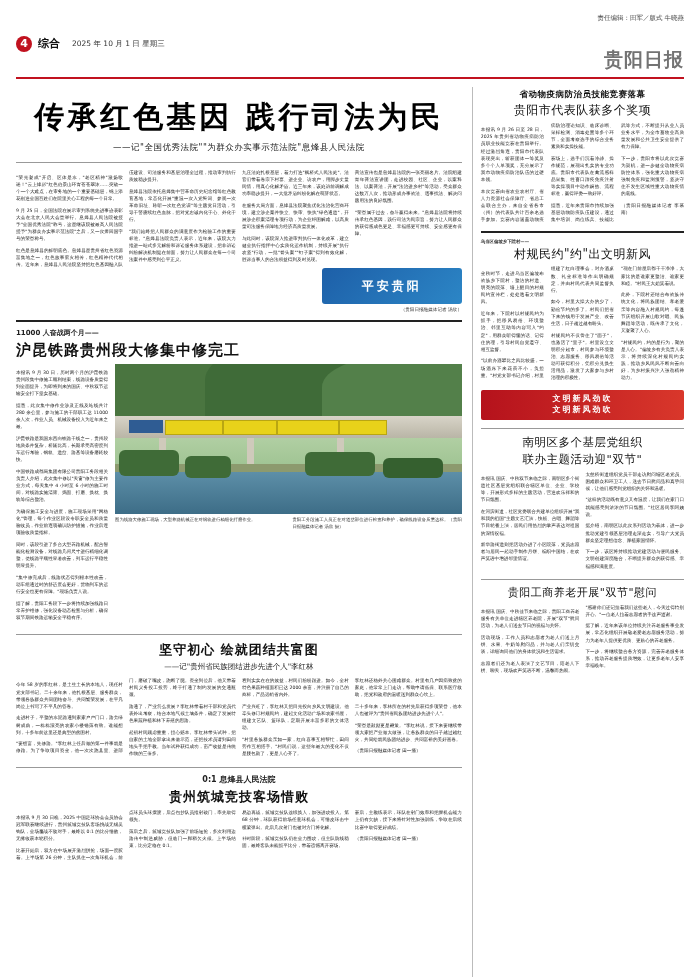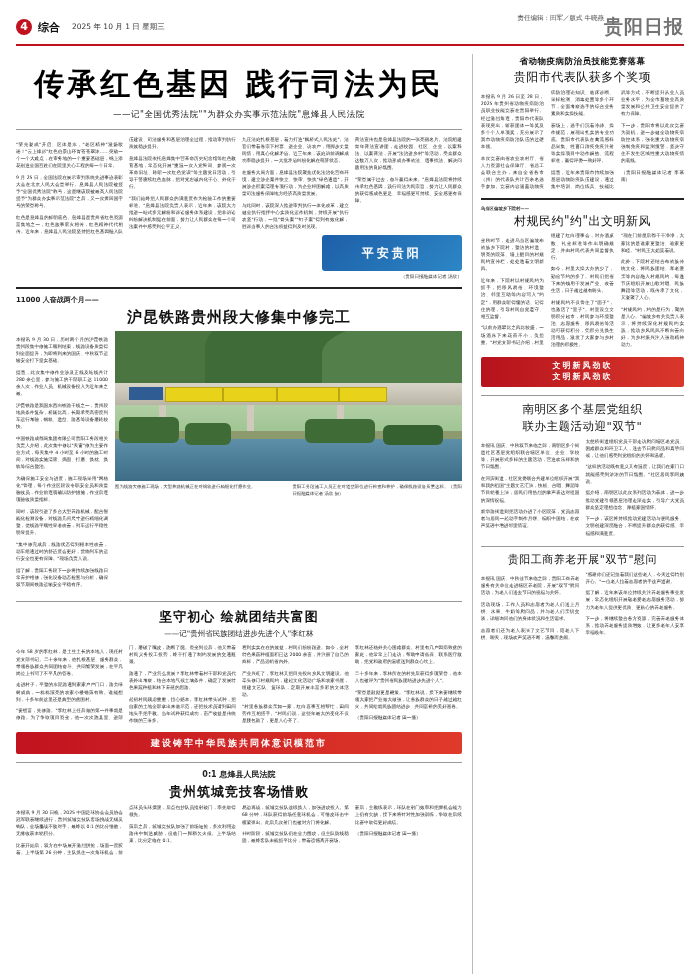--- a/index.html
+++ b/index.html
@@ -11,21 +11,21 @@
     overflow:hidden;
   }
   .page{position:relative;width:700px;height:977px;box-sizing:border-box;padding:14px 16px 10px 16px;}
 
   
   .masthead{display:flex;align-items:center;justify-content:space-between;border-bottom:2px solid #c1121f;padding-bottom:4px;}
   .mh-left{display:flex;align-items:center;gap:6px;}
   .pagenum{width:16px;height:16px;border-radius:50%;background:#c1121f;color:#fff;font-size:11px;line-height:16px;text-align:center;font-weight:bold;}
   .section-name{font-size:11px;font-weight:bold;color:#111;}
   .mh-date{font-size:7.5px;color:#333;margin-left:6px;}
-  .mh-right{display:flex;align-items:flex-start;gap:0;}
+  .mh-right{display:flex;align-items:flex-end;gap:24px;flex-direction:column;}
   .mh-editors{font-size:6.5px;color:#444;}
   .paper-logo{font-size:19px;font-weight:bold;color:#737373;letter-spacing:1px;font-family:"DejaVu Serif","Liberation Serif",serif;}
 
   
   .cols{display:flex;gap:10px;margin-top:8px;height:920px;}
   .left{width:452px;}
   .right{width:206px;border-left:1px solid #bbb;padding-left:8px;}
 
   
   .body-text{font-size:4.6px;line-height:1.55;text-align:justify;color:#1a1a1a;}
@@ -35,21 +35,21 @@
 
   .headline-main{
     font-size:30px;font-weight:bold;text-align:center;letter-spacing:3px;
     font-family:"DejaVu Serif","Liberation Serif",serif;margin:10px 0 4px 0;color:#000;
   }
   .subhead{font-size:8.5px;text-align:center;color:#222;margin-bottom:8px;letter-spacing:.5px;}
   .rule-thin{border-top:1px solid #999;margin:8px 0 6px 0;}
   .rule-thick{border-top:2px solid #222;margin:8px 0 6px 0;}
 
   .kicker{font-size:7px;color:#222;margin:4px 0 3px 0;font-weight:bold;}
-  .h2{font-size:15px;font-weight:bold;text-align:center;font-family:"DejaVu Serif","Liberation Serif",serif;letter-spacing:1px;margin:3px 0;}
+  .h2{font-size:15px;font-weight:bold;text-align:left;font-family:"DejaVu Serif","Liberation Serif",serif;letter-spacing:1px;margin:3px 0;}
   .h2s{font-size:13px;font-weight:bold;text-align:center;font-family:"DejaVu Serif","Liberation Serif",serif;letter-spacing:1px;margin:3px 0;}
   .h3r{font-size:10.5px;font-weight:normal;text-align:center;font-family:"DejaVu Serif","Liberation Serif",serif;letter-spacing:.5px;margin:2px 0;line-height:1.35;}
   .sub-line{font-size:7.5px;text-align:center;color:#222;margin-bottom:5px;}
   .caption{font-size:4.4px;line-height:1.5;color:#333;text-align:justify;}
 
   
   .photo{position:relative;width:100%;height:150px;overflow:hidden;border:0;}
   .sky{position:absolute;inset:0;background:linear-gradient(#cfe3c6,#b9d4aa 40%,#9ec392 70%,#8ab581);}
   .hill{position:absolute;background:#4f7a44;border-radius:50% 50% 0 0;}
   .water{position:absolute;left:0;right:0;bottom:0;height:42px;background:linear-gradient(#5d8fa8,#3d6d87);}
@@ -178,23 +178,20 @@
           <p>路通了，产业怎么发展？李红林带着村干部和党员代表外出考察，结合本地气候土壤条件，确定了发展特色果蔬种植和林下养殖的思路。</p>
           <p>起初村民顾虑重重，担心赔本。李红林带头试种，把自家的土地全部拿出来做示范，还把技术员请到田间地头手把手教。当年试种获得成功，亩产收益是传统作物的三倍多。</p>
           <p>看到实实在在的效益，村民们纷纷跟进。如今，全村特色果蔬种植面积已达 2000 余亩，并注册了自己的商标，产品远销省内外。</p>
           <p>产业兴旺了，李红林又把目光投向乡风文明建设。他牵头修订村规民约，建起文化活动广场和农家书屋，组建文艺队、篮球队，定期开展丰富多彩的文体活动。</p>
           <p>"村里各族群众亲如一家，红白喜事互相帮忙，田间劳作互相搭手。"村民们说，这些年最大的变化不仅是腰包鼓了，更是人心齐了。</p>
           <p>李红林还格外关心困难群众。村里有几户因病致贫的家庭，他常常上门走访，帮助申请低保、联系医疗救助，把党和政府的温暖送到群众心坎上。</p>
           <p>二十多年来，李林所在的村先后获得多项荣誉，他本人也被评为"贵州省民族团结进步先进个人"。</p>
           <p>"荣誉是鼓励更是鞭策。"李红林说，接下来要继续带领大家把产业做大做强，让各族群众的日子越过越红火，共同绘就民族团结进步、共同富裕的美好画卷。</p>
           <p>（贵阳日报融媒体记者  田一播）</p>
         </div>
-        <div class="banner">
-          <span>建设铸牢中华民族共同体意识模范市</span>
-        </div>
       </div>
 
       <div class="rule-thin"></div>
 
       <div>
         <div class="sub-line" style="font-size:8px;font-weight:bold;margin-bottom:1px;">0:1 息烽县人民法院</div>
         <div class="h2s">贵州筑城竞技客场惜败</div>
         <div class="body-text cols4" style="margin-top:3px;">
           <p>本报讯  9 月 30 日晚，2025 中国足球协会会员协会冠军联赛继续进行，贵州筑城竞技队客场挑战无锡吴钩队，全场鏖战不敌对手，最终以 0:1 的比分惜败，无缘收获本轮积分。</p>
           <p>比赛开始后，双方在中场展开激烈拼抢，场面一度胶着。上半场第 26 分钟，主队抓住一次角球机会，前点球员头球摆渡，后点包抄队员推射破门，率先取得领先。</p>

